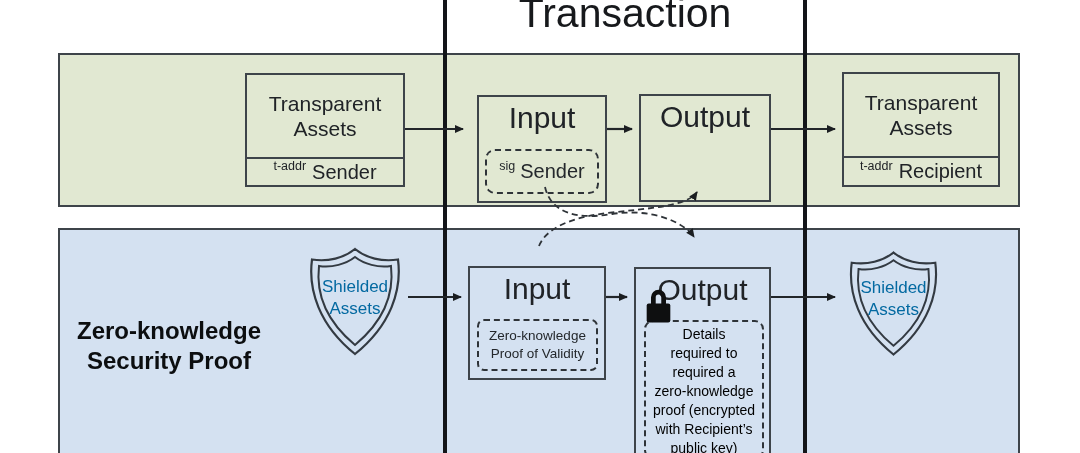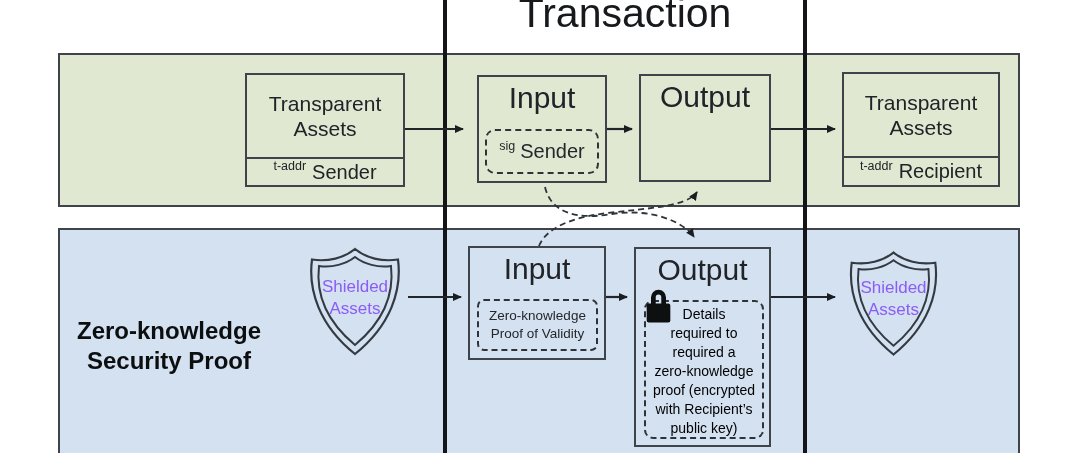--- a/index.html
+++ b/index.html
@@ -27,40 +27,40 @@
   
   .assets-box{border:2px solid var(--box-line,#3e444a);display:flex;flex-direction:column;z-index:3;background:var(--transparent-band,#e1e8d2);}
   .assets-sender{left:245px;top:73px;width:160px;height:114px;}
   .assets-recipient{left:842px;top:72px;width:158px;height:115px;}
   .assets-title{flex:1;display:flex;align-items:center;justify-content:center;text-align:center;
     font-size:21px;line-height:25px;border-bottom:2px solid var(--box-line,#3e444a);padding:16px 6px;color:#202327;}
   .assets-addr{height:42px;display:flex;align-items:center;justify-content:center;gap:6px;font-size:20px;color:#202327;}
   .sup{font-size:12.5px;position:relative;top:-6px;}
 
   
-  .io-box{border:2px solid var(--box-line,#3e444a);z-index:3;}
+  .io-box{border:2px solid var(--box-line,#3e444a);z-index:3;margin-top:20px;}
   .io-title{text-align:center;font-size:30px;line-height:36px;margin-top:3px;color:#202327;}
   .input-top{left:477px;top:75px;width:130px;height:108px;background:var(--transparent-band,#e1e8d2);}
   .output-top{left:639px;top:74px;width:132px;height:108px;background:var(--transparent-band,#e1e8d2);}
   .input-bottom{left:468px;top:246px;width:138px;height:114px;background:var(--shielded-band,#d4e1f1);}
   .output-bottom{left:634px;top:247px;width:137px;height:200px;background:var(--shielded-band,#d4e1f1);}
 
   .dash{border:2px dashed #2e3338;position:absolute;box-sizing:border-box;}
   .dash-sig{left:6px;top:52px;width:114px;height:45px;border-radius:10px;display:flex;align-items:center;justify-content:center;gap:5px;font-size:20px;color:#24282c;}
   .dash-zknote{left:7px;top:51px;width:121px;height:52px;border-radius:7px;text-align:center;font-size:13.5px;line-height:18px;padding-top:6px;color:#24282c;}
   .dash-details{left:8px;top:51px;width:120px;height:139px;border-radius:9px;text-align:center;font-size:14px;line-height:19px;padding-top:3px;color:#000000;}
   .dash span{display:block;}
   .dash-sig span{display:inline;}
 
   
   .shield{z-index:3;}
   .shield-left{left:302px;top:246px;width:106px;height:112px;}
   .shield-right{left:842px;top:247px;width:103px;height:114px;}
   .shield svg{position:absolute;left:0;top:0;width:100%;height:100%;}
-  .shield-text{position:absolute;left:0;top:30px;width:100%;text-align:center;font-size:17px;line-height:22px;color:#8b5cf6;}
+  .shield-text{position:absolute;left:0;top:30px;width:100%;text-align:center;font-size:17px;line-height:22px;color:#0369a1;}
   .shield-text span{display:block;}
 
   
   .lock{left:645px;top:287px;width:27px;height:37px;z-index:6;}
 
   
   .overlay{position:absolute;left:0;top:0;width:1080px;height:453px;z-index:5;pointer-events:none;}
   .overlay path.solid{stroke:#22262a;stroke-width:2.2;fill:none;}
   .overlay path.dashed{stroke:#2e3338;stroke-width:1.8;fill:none;stroke-dasharray:6 4;}
 </style>

